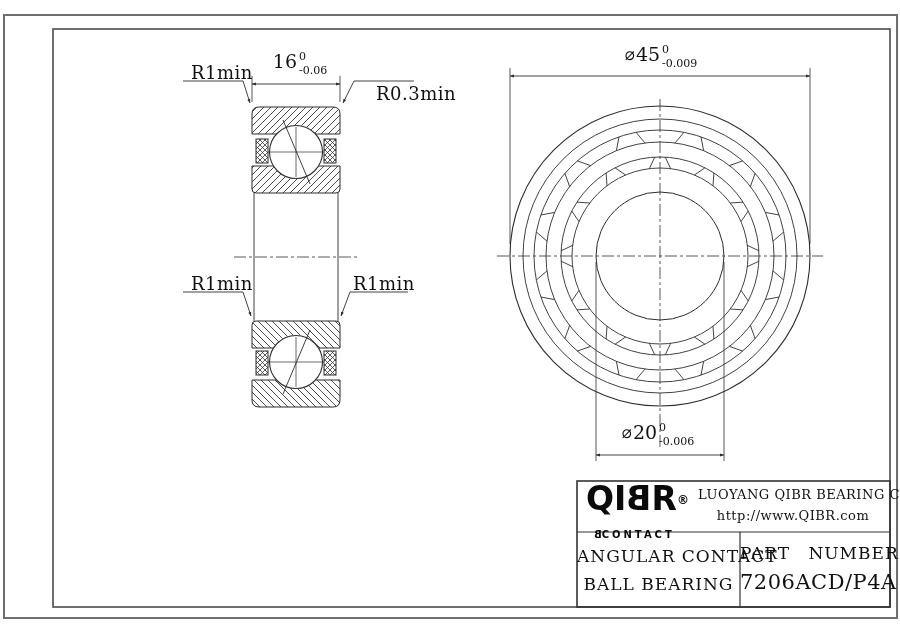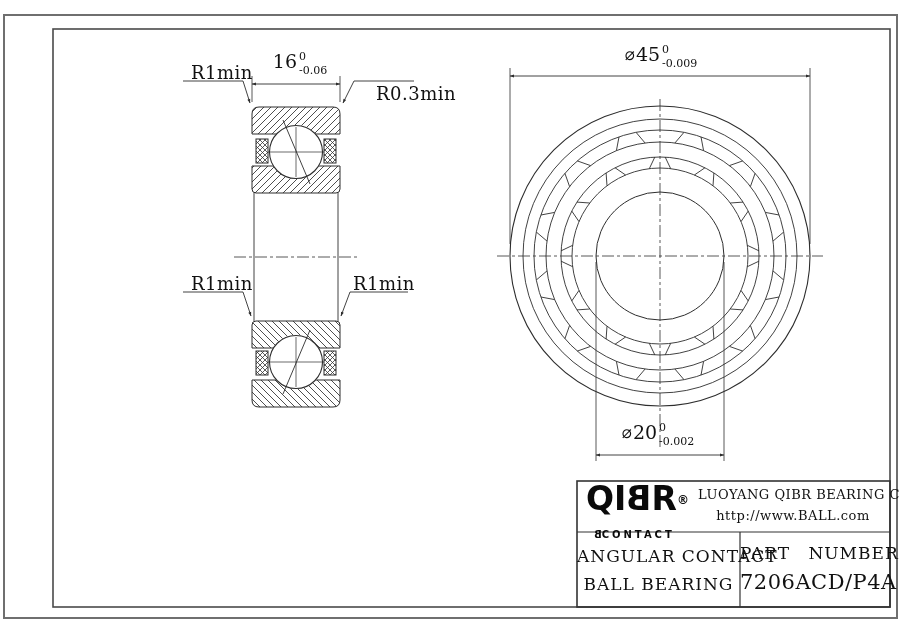--- a/index.html
+++ b/index.html
@@ -209,33 +209,33 @@
       <span class="hi">0</span>
       <span class="lo">-0.009</span>
     </span>
   </div>
 
   <div class="txt dim" style="left:612px;top:421px;width:92px;">
     <span class="phi">⌀</span>
     <span class="val">20</span>
     <span class="tol">
       <span class="hi">0</span>
-      <span class="lo">-0.002</span>
+      <span class="lo">-0.006</span>
     </span>
   </div>
 
   <div class="txt logo" style="left:586px;top:482px;">
     <div>
       <span class="main"><span>QI</span><span class="flip">B</span><span>R</span></span><span class="reg">®</span>
     </div>
     <div class="sub"><span class="flip">B</span><span>CONTACT</span></div>
   </div>
 
   <div class="txt tb-company" style="left:698px;top:487px;width:190px;">LUOYANG QIBR BEARING CO., LTD</div>
-  <div class="txt tb-company" style="left:698px;top:508px;width:190px;">http://www.BALL.com</div>
+  <div class="txt tb-company" style="left:698px;top:508px;width:190px;">http://www.QIBR.com</div>
 
   <div class="txt tb-product" style="left:577px;top:546px;width:163px;">ANGULAR CONTACT</div>
   <div class="txt tb-product" style="left:577px;top:574px;width:163px;">BALL BEARING</div>
 
   <div class="txt tb-pnlabel" style="left:740px;top:543px;width:150px;">PART NUMBER</div>
   <div class="txt tb-pn" style="left:740px;top:570px;width:150px;">7206ACD/P4A</div>
 
 </div>
 
 </body></html>

